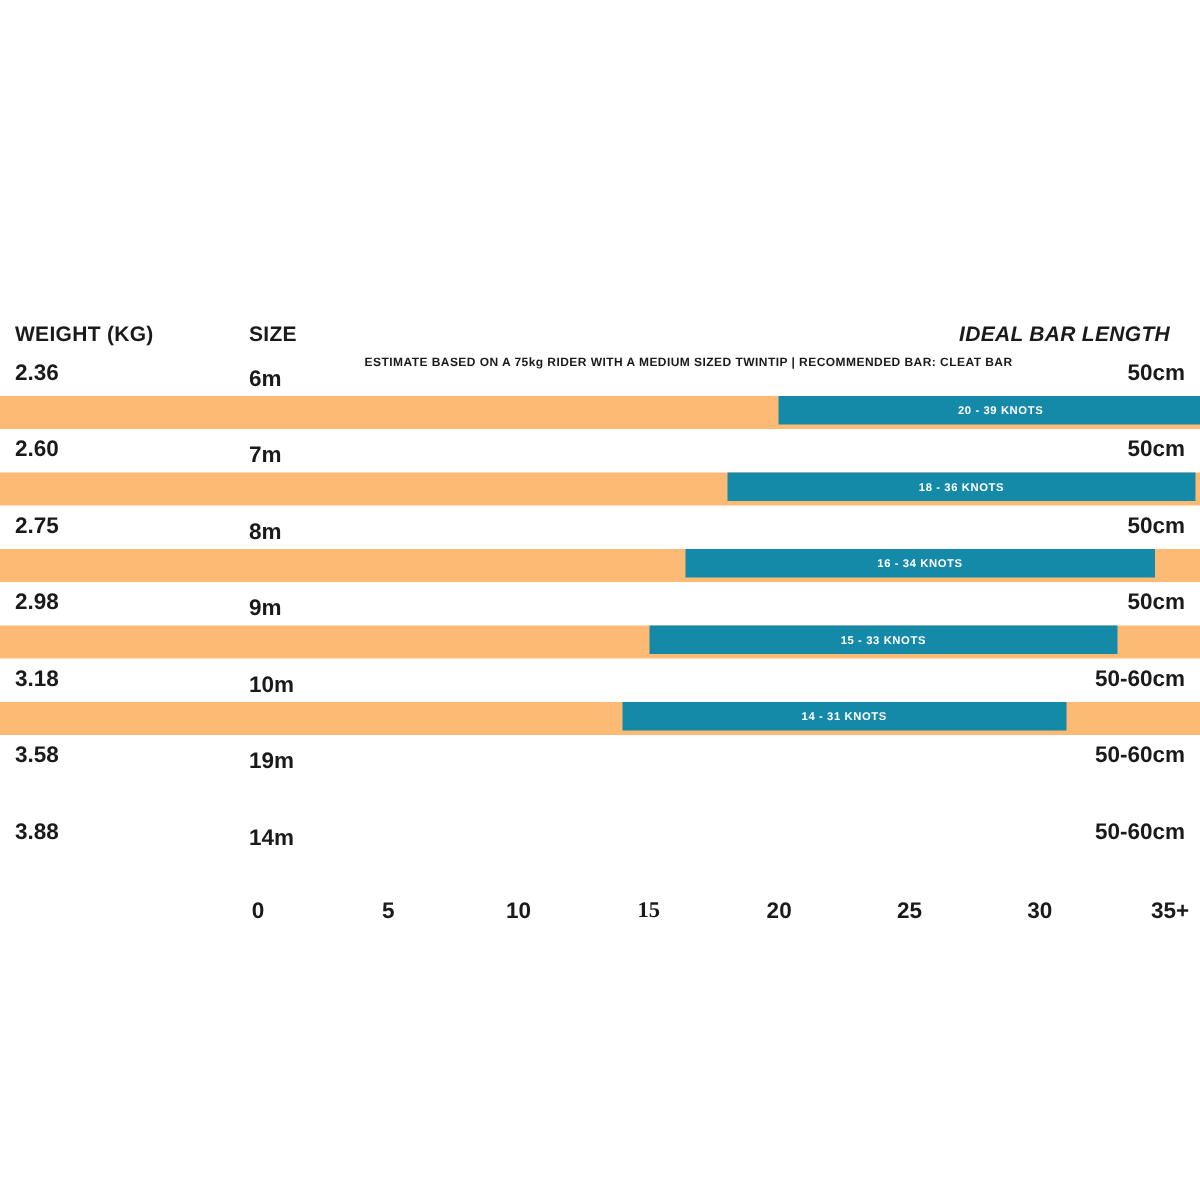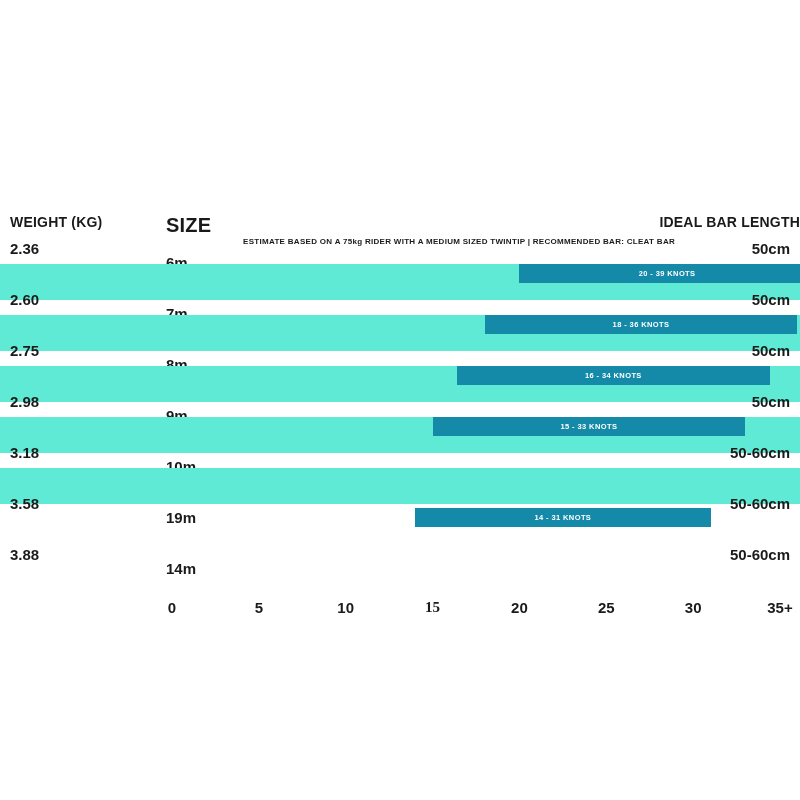--- a/index.html
+++ b/index.html
@@ -38,40 +38,41 @@
     left: 10px;
     top: 4px;
     font-size: 14px;
     font-weight: bold;
     letter-spacing: 0.2px;
   }
   .hdr-size {
     position: absolute;
     left: 166px;
     top: 4px;
-    font-size: 20px;
+    font-size: 14px;
     font-weight: bold;
     letter-spacing: 0.2px;
   }
   .hdr-note {
     position: absolute;
     left: 243px;
     top: 7px;
     font-size: 8px;
     font-weight: bold;
     letter-spacing: 0.3px;
     margin-top: 20px;
   }
   .hdr-ideal {
     position: absolute;
-    right: 0;
+    right: 20px;
     top: 4px;
     font-size: 14px;
     font-weight: bold;
     letter-spacing: 0.2px;
+    font-style: italic;
   }
 
   
   .row {
     position: relative;
     height: 51px;
   }
   .row-labels {
     position: relative;
     height: 23px;
@@ -79,39 +80,39 @@
   .lbl-weight {
     position: absolute;
     left: 10px;
     top: 2px;
     font-size: 15px;
     font-weight: bold;
   }
   .lbl-size {
     position: absolute;
     left: 166px;
-    top: 16px;
+    top: 6px;
     font-size: 15px;
     font-weight: bold;
   }
   .lbl-bar {
     position: absolute;
     right: 10px;
     top: 2px;
     font-size: 15px;
     font-weight: bold;
   }
 
   .track {
     position: absolute;
     left: 0;
     top: 26px;
     width: 800px;
-    height: 36px;
-    background: #5eead4;
+    height: 22px;
+    background: #fdba74;
   }
   .fill {
     position: absolute;
     top: 0;
     height: 19px;
     background: #1489a8;
     color: #ffffff;
     font-size: 7.5px;
     font-weight: bold;
     letter-spacing: 0.4px;
@@ -191,21 +192,21 @@
             <div class="fill" style="left: 432.571px; width: 312.686px; background: rgb(20, 137, 168);">15 - 33 KNOTS</div>
           </div>
         </div>
         <div class="row">
           <div class="row-labels">
             <div class="lbl-weight">3.18</div>
             <div class="lbl-size">10m</div>
             <div class="lbl-bar">50-60cm</div>
           </div>
           <div class="track">
-            <div class="fill" style="left: 415.2px; width: 295.314px; background: rgb(20, 137, 168); margin-top: 40px;">14 - 31 KNOTS</div>
+            <div class="fill" style="left: 415.2px; width: 295.314px; background: rgb(20, 137, 168);">14 - 31 KNOTS</div>
           </div>
         </div>
         <div class="row">
           <div class="row-labels">
             <div class="lbl-weight">3.58</div>
             <div class="lbl-size">19m</div>
             <div class="lbl-bar">50-60cm</div>
           </div>
         </div>
         <div class="row">

